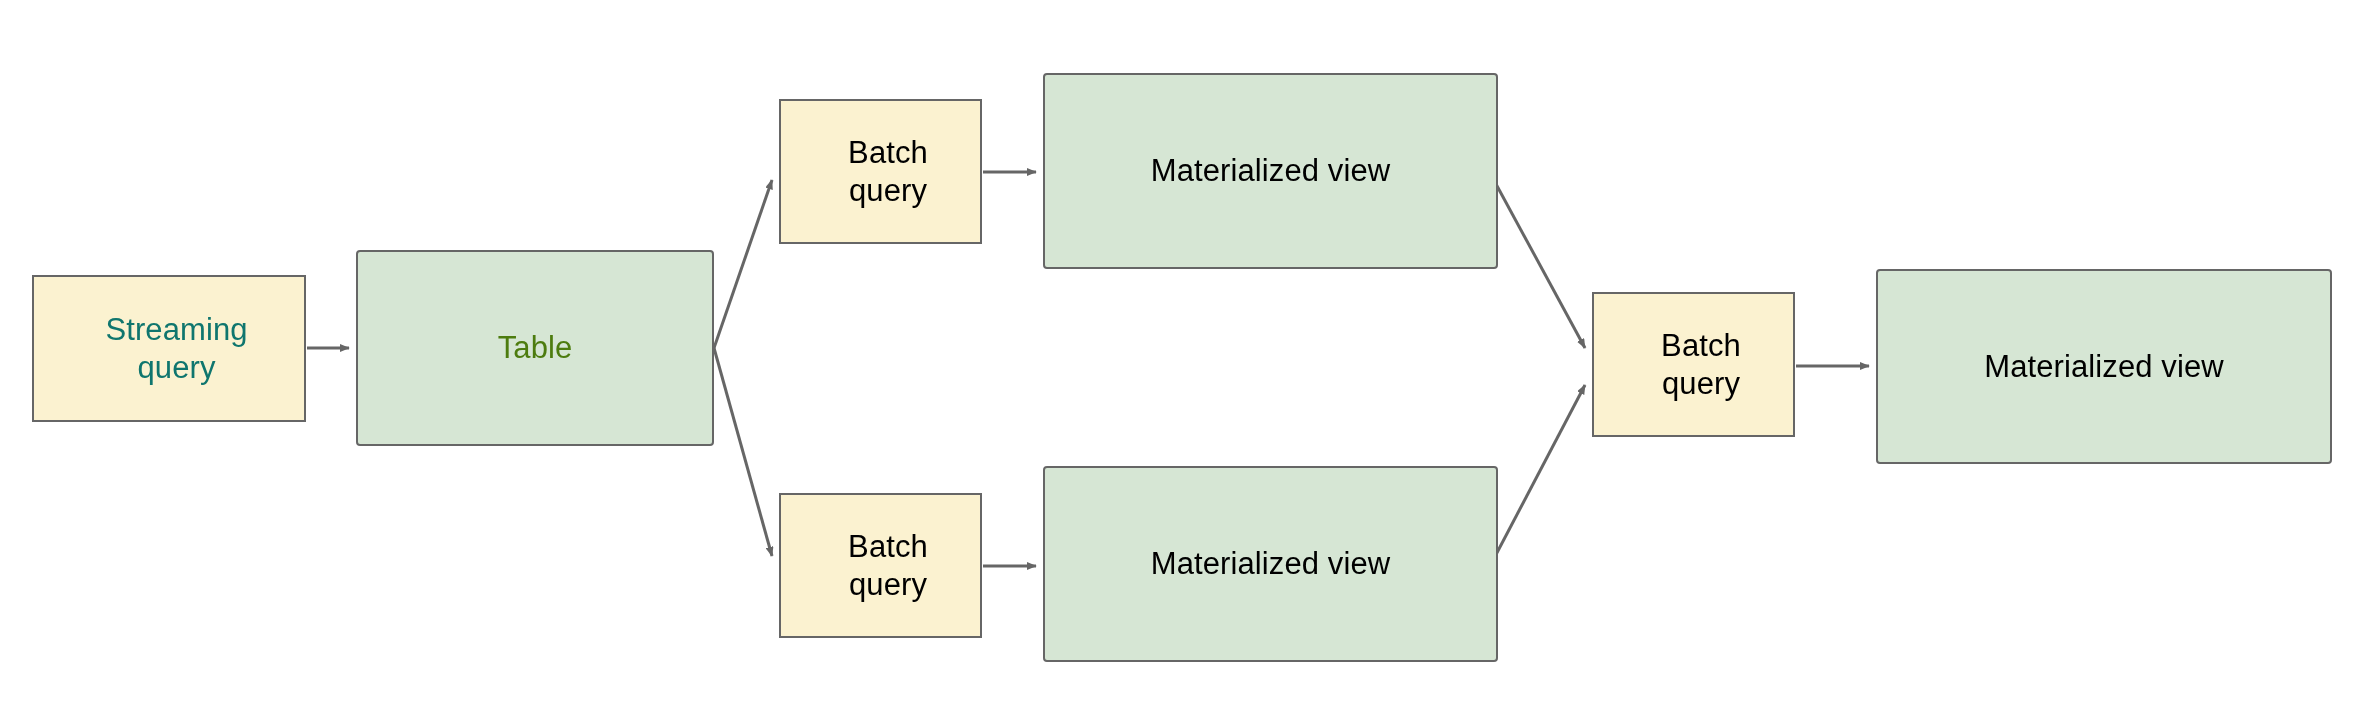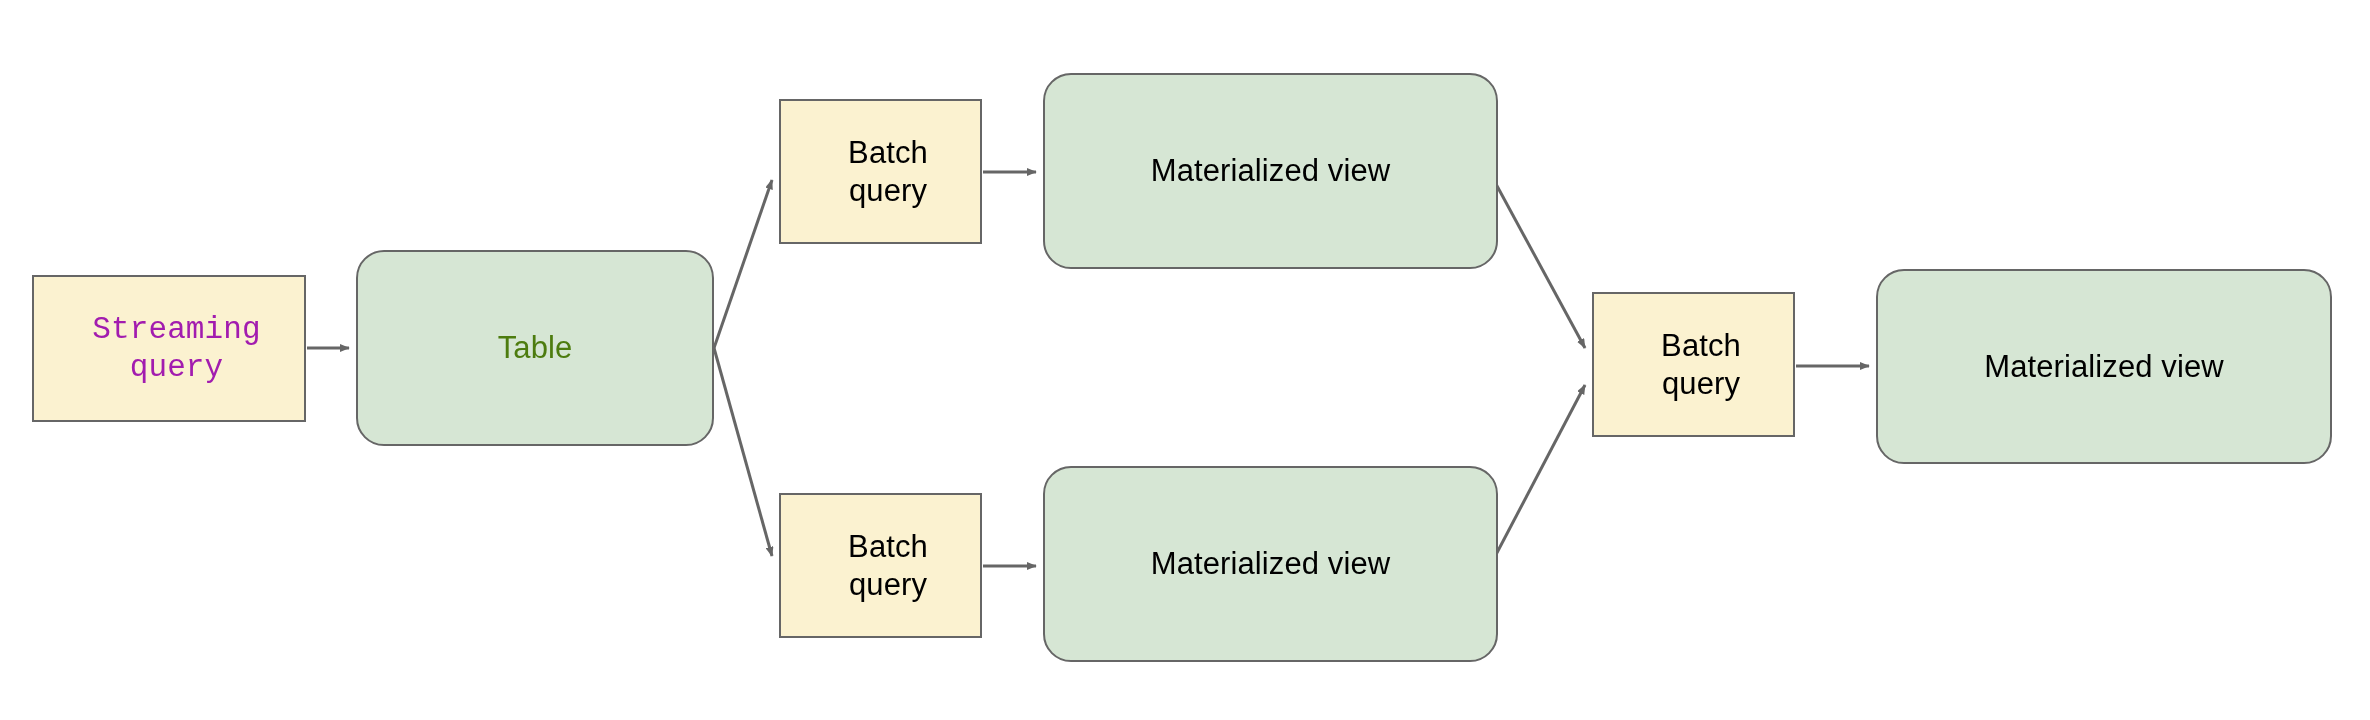--- a/index.html
+++ b/index.html
@@ -41,21 +41,21 @@
     border: 2px solid #666666;
     white-space: pre-line;
   }
   .node.process {
     background: #fbf2d0;
     border-radius: 0;
     padding-left: 15px;
   }
   .node.store {
     background: #d6e6d4;
-    border-radius: 28px;
+    border-radius: 4px;
     text-align: center;
   }
   .node-label {
     display: block;
     padding: 0 6px;
   }
 </style>
 </head>
 <body>
 
@@ -72,21 +72,21 @@
         <line x1="714" y1="348" x2="772" y2="180" stroke="#666666" stroke-width="3" marker-end="url(#arrowhead)"></line>
         <line x1="714" y1="348" x2="772" y2="556" stroke="#666666" stroke-width="3" marker-end="url(#arrowhead)"></line>
         <line x1="983" y1="172" x2="1036" y2="172" stroke="#666666" stroke-width="3" marker-end="url(#arrowhead)"></line>
         <line x1="983" y1="566" x2="1036" y2="566" stroke="#666666" stroke-width="3" marker-end="url(#arrowhead)"></line>
         <line x1="1490" y1="173" x2="1585" y2="348" stroke="#666666" stroke-width="3" marker-end="url(#arrowhead)"></line>
         <line x1="1490" y1="566" x2="1585" y2="385" stroke="#666666" stroke-width="3" marker-end="url(#arrowhead)"></line>
         <line x1="1796" y1="366" x2="1869" y2="366" stroke="#666666" stroke-width="3" marker-end="url(#arrowhead)"></line>
       </g>
   </svg>
 
-  <div class="node process" style="left: 32px; top: 275px; width: 274px; height: 147px; background: rgb(251, 242, 208); border-color: rgb(102, 102, 102); color: #a21caf; border-radius: 0px; font-family: Liberation Mono, monospace;">
+  <div class="node process" style="left: 32px; top: 275px; width: 274px; height: 147px; background: rgb(251, 242, 208); border-color: rgb(102, 102, 102); color: #0f766e; border-radius: 0px;">
     <span class="node-label">Streaming
 query</span>
   </div>
 
   <div class="node store" style="left: 356px; top: 250px; width: 358px; height: 196px; background: rgb(214, 230, 212); border-color: rgb(102, 102, 102); color: #4d7c0f;">
     <span class="node-label">Table</span>
   </div>
 
   <div class="node process" style="left: 779px; top: 99px; width: 203px; height: 145px; background: rgb(251, 242, 208); border-color: rgb(102, 102, 102); color: rgb(0, 0, 0); border-radius: 0px;">
     <span class="node-label">Batch

